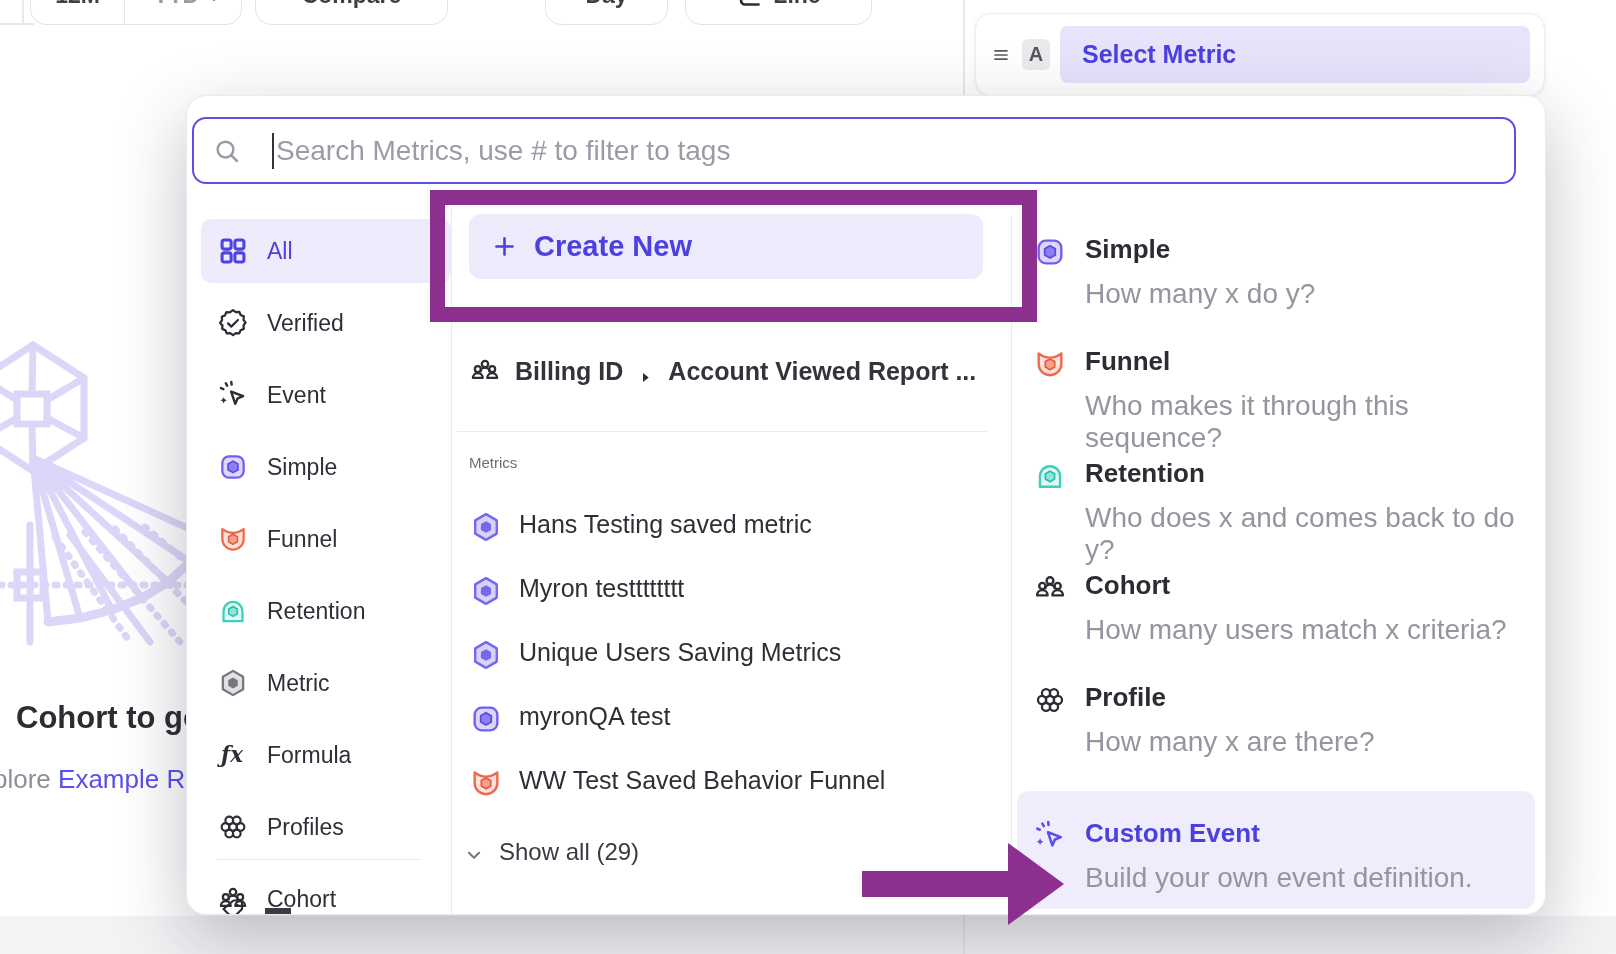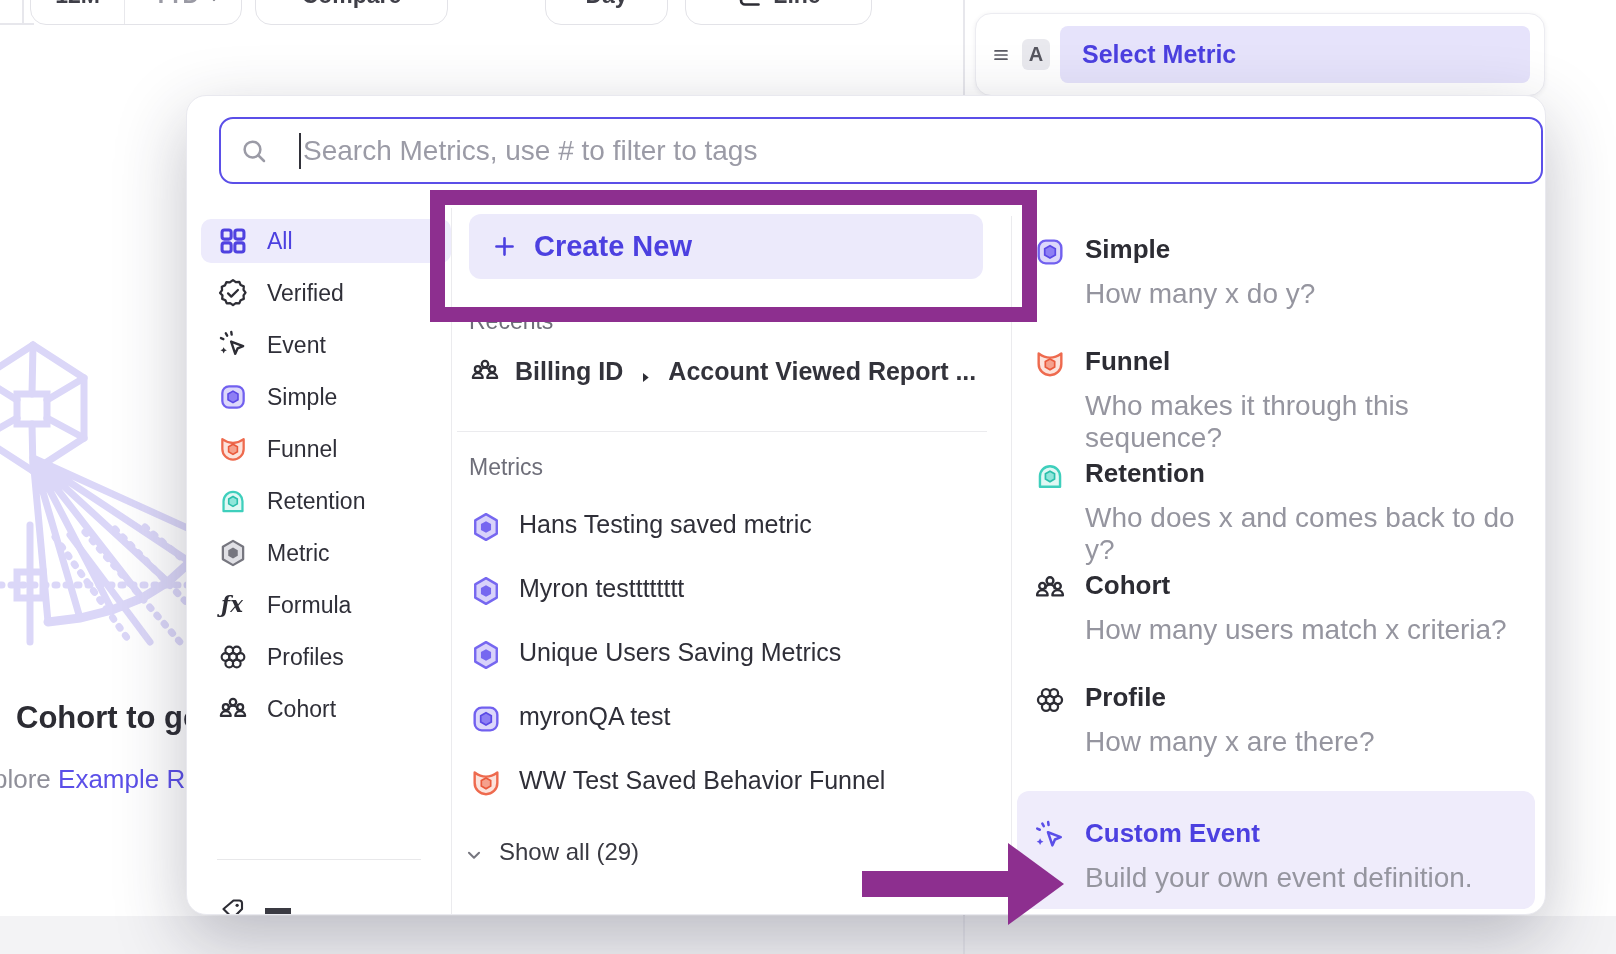--- a/index.html
+++ b/index.html
@@ -39,47 +39,47 @@
   #bg-heading { left:16px; top:700px; font-size:31px; font-weight:700; color:#2c2c33; white-space:nowrap; z-index:2; }
   #bg-explore { left:-20px; top:764px; font-size:26px; white-space:nowrap; z-index:2; }
   #bg-explore .muted { color:#8f8f99; }
   #bg-explore .link { color:#5b4fe8; font-weight:500; }
 
   
   #modal { left:186px; top:95px; width:1360px; height:820px; background:#fff; border:1px solid #e9e9ef;
     border-radius:20px; box-shadow:0 24px 70px rgba(35,35,60,.28); overflow:hidden; z-index:10; }
   #modal > * { position:absolute; }
 
-  #search-bar { left:32px; top:21px; width:1324px; height:67px; border:2px solid #5b4fe8; border-radius:14px;
+  #search-bar { left:5px; top:21px; width:1324px; height:67px; border:2px solid #5b4fe8; border-radius:14px;
     background:#fff; display:flex; align-items:center; padding-left:18px; }
   #search-bar .icn { width:30px; height:30px; }
   #caret { width:2px; height:36px; background:#32323a; margin-left:30px; }
   #search-input { border:none; outline:none; flex:1; font-size:28px; color:#3a3a42; margin-left:2px;
     font-family:"Liberation Sans", sans-serif; background:transparent; }
   #search-input::placeholder { color:#9b9ba6; }
 
   #sb { left:14px; top:123px; width:250px; }
-  .sb-item { height:44px; margin-bottom:8px; display:flex; align-items:center; gap:18px; padding-left:16px;
+  .sb-item { height:64px; margin-bottom:8px; display:flex; align-items:center; gap:18px; padding-left:16px;
     border-radius:10px; font-size:23px; font-weight:500; color:#2f2f38; cursor:pointer; }
   .sb-item.selected { background:#edebfc; color:#4c40e0; }
   .sb-item .icn, .row-icn { width:32px; height:32px; flex:0 0 auto; }
   #sb-divider { left:30px; top:763px; width:204px; height:1px; background:#e8e8ea; }
   #sb-partial { left:14px; top:800px; width:250px; display:flex; align-items:center; gap:18px; padding-left:16px; }
   #sb-partial .frag { width:26px; height:6px; background:#3a3a42; }
 
   .vdiv { width:1px; background:#ebebee; top:112px; height:708px; }
   #vdiv1 { left:264px; }
   #vdiv2 { left:824px; top:120px; height:700px; }
 
   #create-new { left:282px; top:118px; width:514px; height:65px; background:#eceafb; border-radius:12px;
     display:flex; align-items:center; gap:16px; padding-left:22px; cursor:pointer; }
   #create-new .icn { width:27px; height:27px; }
   #create-new .lbl { font-size:29px; font-weight:600; color:#4c40e0; }
 
-  .sect-lbl { font-size:23px; color:#6e6e79; }
+  .sect-lbl { font-size:15px; color:#6e6e79; }
   #recents-lbl { left:282px; top:212px; }
   #recent-row { left:282px; top:252px; height:46px; display:flex; align-items:center; gap:14px;
     font-size:25px; font-weight:600; color:#33333b; cursor:pointer; white-space:nowrap; }
   #recent-row .caret { width:17px; height:17px; }
   #mid-divider { left:270px; top:335px; width:530px; height:1px; background:#ebebee; }
   #metrics-lbl { left:282px; top:358px; }
 
   #metric-list { left:282px; top:414px; width:520px; }
   .m-row { height:46px; margin-bottom:18px; display:flex; align-items:flex-start; gap:16px; font-size:25px;
     font-weight:500; color:#2f2f38; cursor:pointer; white-space:nowrap; }

